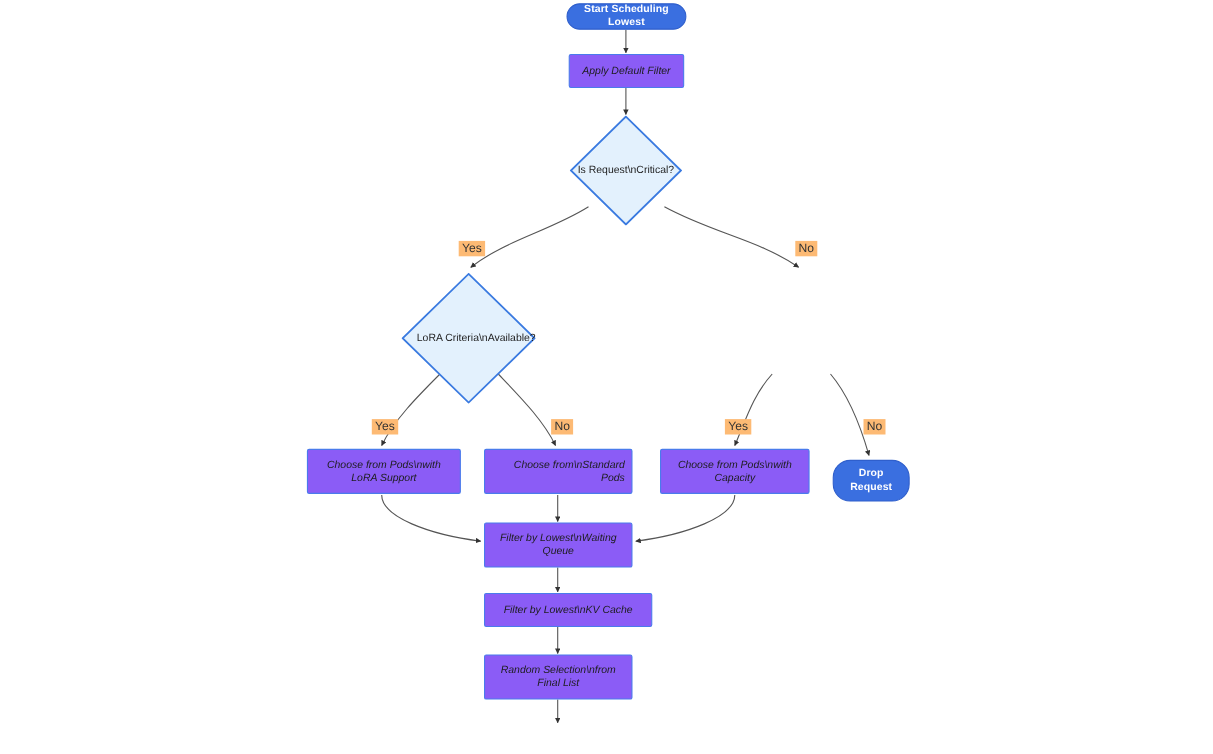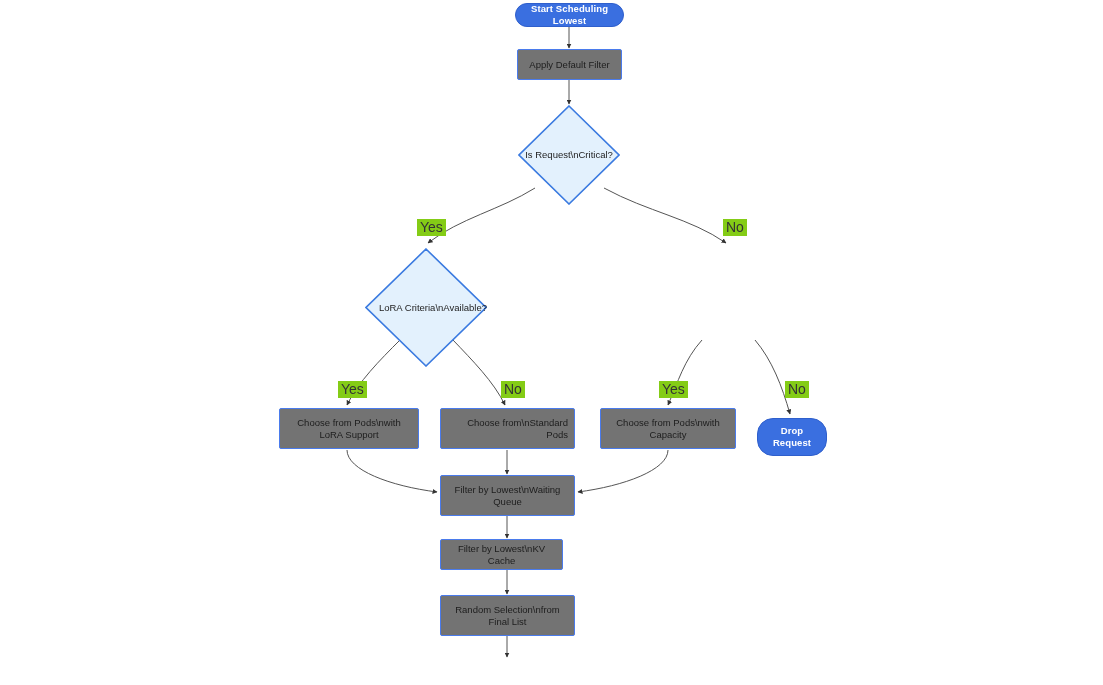--- a/index.html
+++ b/index.html
@@ -42,26 +42,27 @@
     border: 1px solid #2f5fcc;
     border-radius: 16px;
     color: #ffffff;
     font-size: 9.5px;
     font-weight: bold;
     letter-spacing: 0.1px;
     padding: 0 10px;
   }
   
   .process {
-    background: #737373;
+    background: #8b5cf6;
     border: 1.4px solid #4a7bec;
     border-radius: 2px;
     color: #1d1d1d;
     font-size: 9.5px;
     padding: 2px 6px;
+    font-style: italic;
   }
   
   .decision {
     background: transparent;
     border: none;
   }
   .decision .dshape {
     position: absolute;
     left: 0;
     top: 0;
@@ -71,23 +72,23 @@
   .decision .dlabel {
     position: relative;
     z-index: 2;
     font-size: 9.5px;
     color: #1d1d1d;
     white-space: nowrap;
   }
   
   .edge-label {
     position: absolute;
-    font-size: 14px;
+    font-size: 11px;
     color: #333333;
-    background: #84cc16;
+    background: #fdba74;
     padding: 1px 3px;
     line-height: 1.1;
     white-space: nowrap;
   }
 </style>
 </head>
 <body>
 
 <div id="canvas">
 
@@ -165,21 +166,21 @@
   </div>
 
   <div class="node pill" style="left:757px; top:418px; width:70px; height:38px;">
     <span>Drop Request</span>
   </div>
 
   <div class="node process" style="left:440px; top:475px; width:135px; height:41px;">
     <span>Filter by Lowest\nWaiting Queue</span>
   </div>
 
-  <div class="node process" style="left:440px; top:539px; width:123px; height:31px;">
+  <div class="node process" style="left:440px; top:539px; width:153px; height:31px;">
     <span>Filter by Lowest\nKV Cache</span>
   </div>
 
   <div class="node process" style="left:440px; top:595px; width:135px; height:41px;">
     <span>Random Selection\nfrom Final List</span>
   </div>
 
   <div class="node pill" style="left:493px; top:659px; width:29px; height:22px;margin-top:48px;">
     <span>End</span>
   </div>

